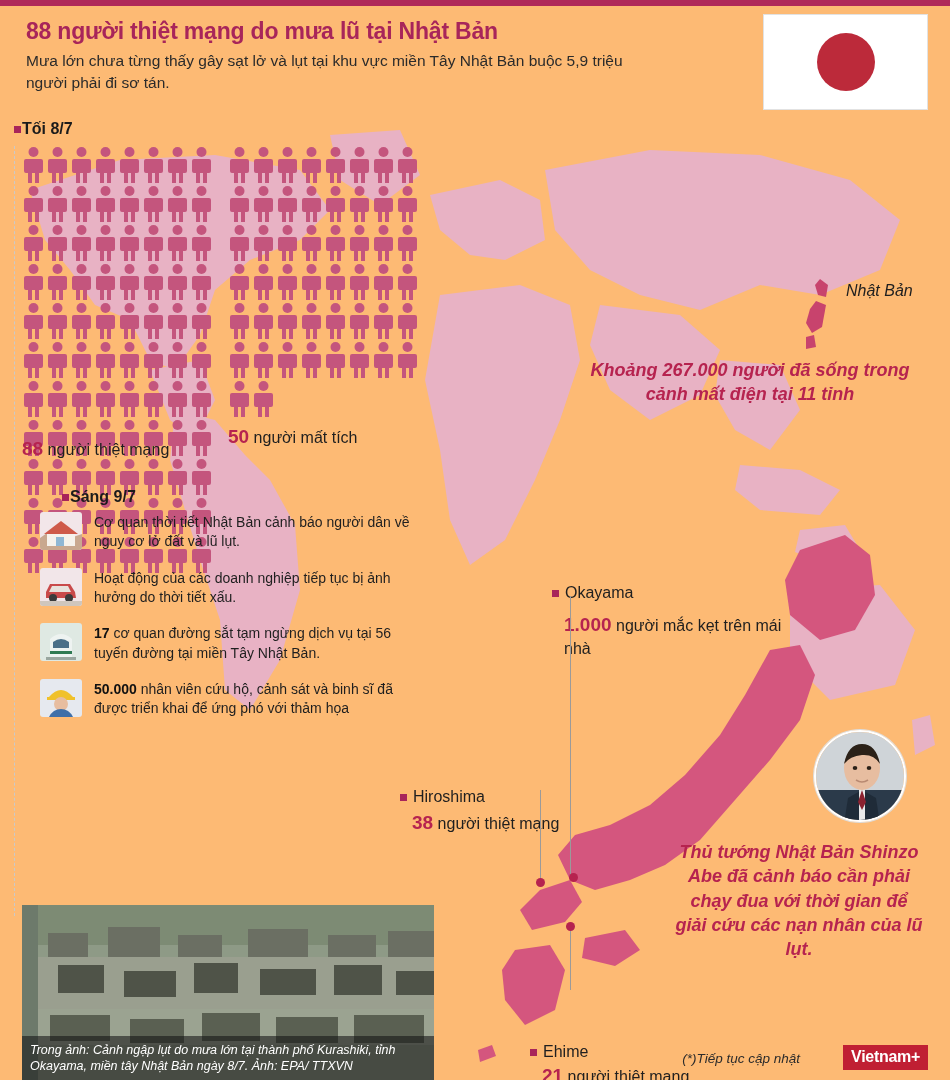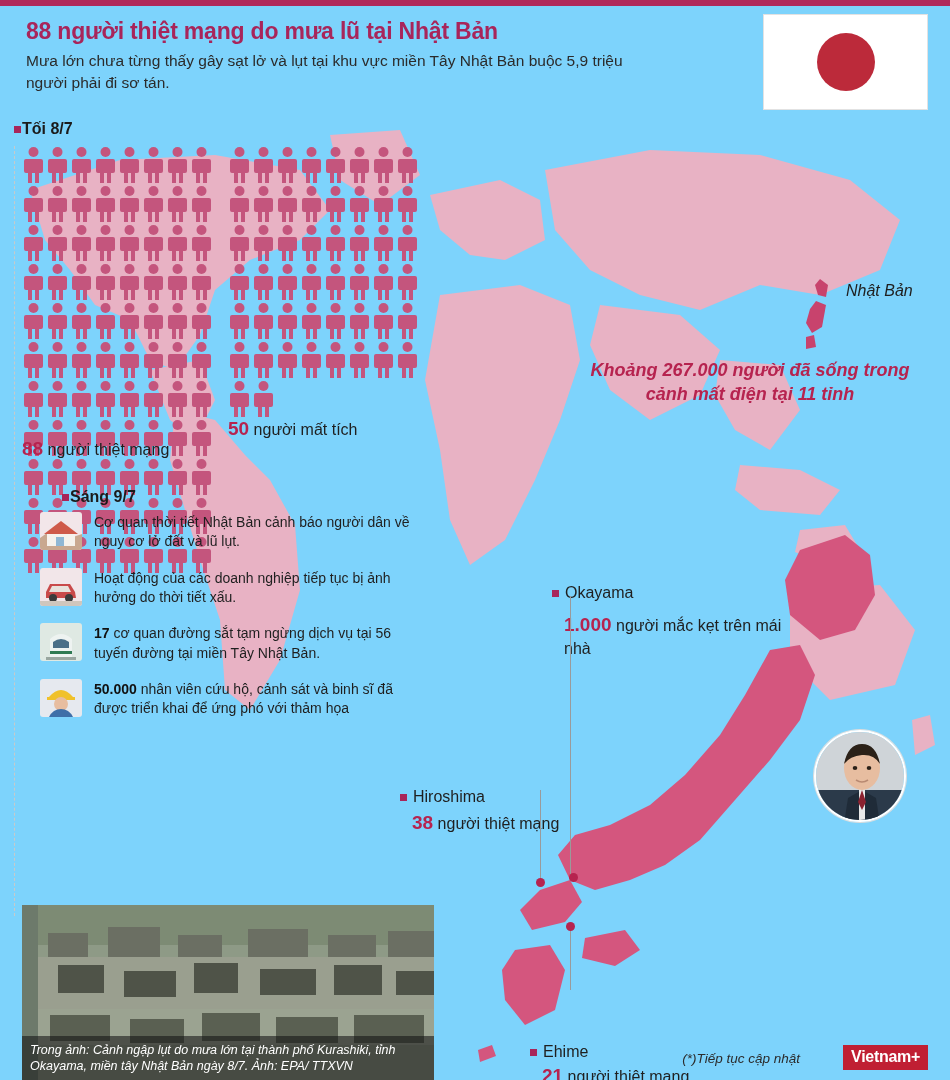--- a/index.html
+++ b/index.html
@@ -5,21 +5,21 @@
   * { box-sizing: border-box; margin: 0; padding: 0; }
   html, body {
     width: 950px; height: 1080px;
     font-family: "Liberation Sans", sans-serif;
     background: #ffffff;
     overflow: hidden;
   }
   #page {
     position: relative;
     width: 950px; height: 1080px;
-    background: #7dd3fc;
+    background: #fdba74;
   }
   .topbar {
     position: absolute; top: 0; left: 0;
     width: 950px; height: 6px;
     background: #b0295a;
   }
 
   
   .header-title {
     position: absolute; left: 26px; top: 18px;
@@ -270,20 +270,21 @@
       <path d="M46,58 L60,66 L64,92 L28,92 L32,66 Z" fill="#1f2b38"></path>
       <rect x="43" y="56" width="6" height="36" fill="#e9e9e9"></rect>
       <path d="M46,58 L50,70 L46,78 L42,70 Z" fill="#8c2230"></path>
       <ellipse cx="46" cy="36" rx="18" ry="22" fill="#e7bda0"></ellipse>
       <path d="M28,32 q4,-20 18,-20 q14,0 18,20 q-6,-10 -18,-9 q-12,1 -18,9 Z" fill="#2b2118"></path>
       <ellipse cx="39" cy="36" rx="2.3" ry="2" fill="#2b2118"></ellipse>
       <ellipse cx="53" cy="36" rx="2.3" ry="2" fill="#2b2118"></ellipse>
       <path d="M40,48 q6,4 12,0" stroke="#b98a72" stroke-width="1.6" fill="none"></path>
     </svg>
   </div>
+  <div class="abe-text redline-text">Thủ tướng Nhật Bản Shinzo Abe đã cảnh báo cần phải chạy đua với thời gian để giải cứu các nạn nhân của lũ lụt.</div>
 
   <div class="footnote">(*)Tiếp tục cập nhật</div>
   <div class="vnplus">Vietnam+</div>
 
   <div class="left-col">
     <div class="dashed-rule"></div>
 
     <div class="section-label" style="position:absolute; left:14px; top:0;">
       <span class="sq-bullet"></span>
       <span>Tối 8/7</span>
@@ -1118,21 +1119,21 @@
               <path d="M4,13 h15 a2,2 0 0 1 2,2 v10 a2,2 0 0 1 -2,2 h-2 v10 h-4 v-10 h-3 v10 h-4 v-10 h-2 a2,2 0 0 1 -2,-2 v-10 a2,2 0 0 1 2,-2 z" fill="#c4557d"></path>
             </svg>
           </span>
           <span class="person">
             <svg width="23" height="38" viewBox="0 0 23 38">
               <circle cx="11.5" cy="6" r="5" fill="#c4557d"></circle>
               <path d="M4,13 h15 a2,2 0 0 1 2,2 v10 a2,2 0 0 1 -2,2 h-2 v10 h-4 v-10 h-3 v10 h-4 v-10 h-2 a2,2 0 0 1 -2,-2 v-10 a2,2 0 0 1 2,-2 z" fill="#c4557d"></path>
             </svg>
           </span>
         </div>
-      <div class="stat-line" style="margin-top:0;">
+      <div class="stat-line" style="margin-top:8px;">
         <span class="stat-num">50</span>
         <span>người mất tích</span>
       </div>
     </div>
 
     <div class="stat-line" style="position:absolute; left:22px; top:318px;">
       <span class="stat-num">88</span>
       <span>người thiệt mạng</span>
     </div>
 

